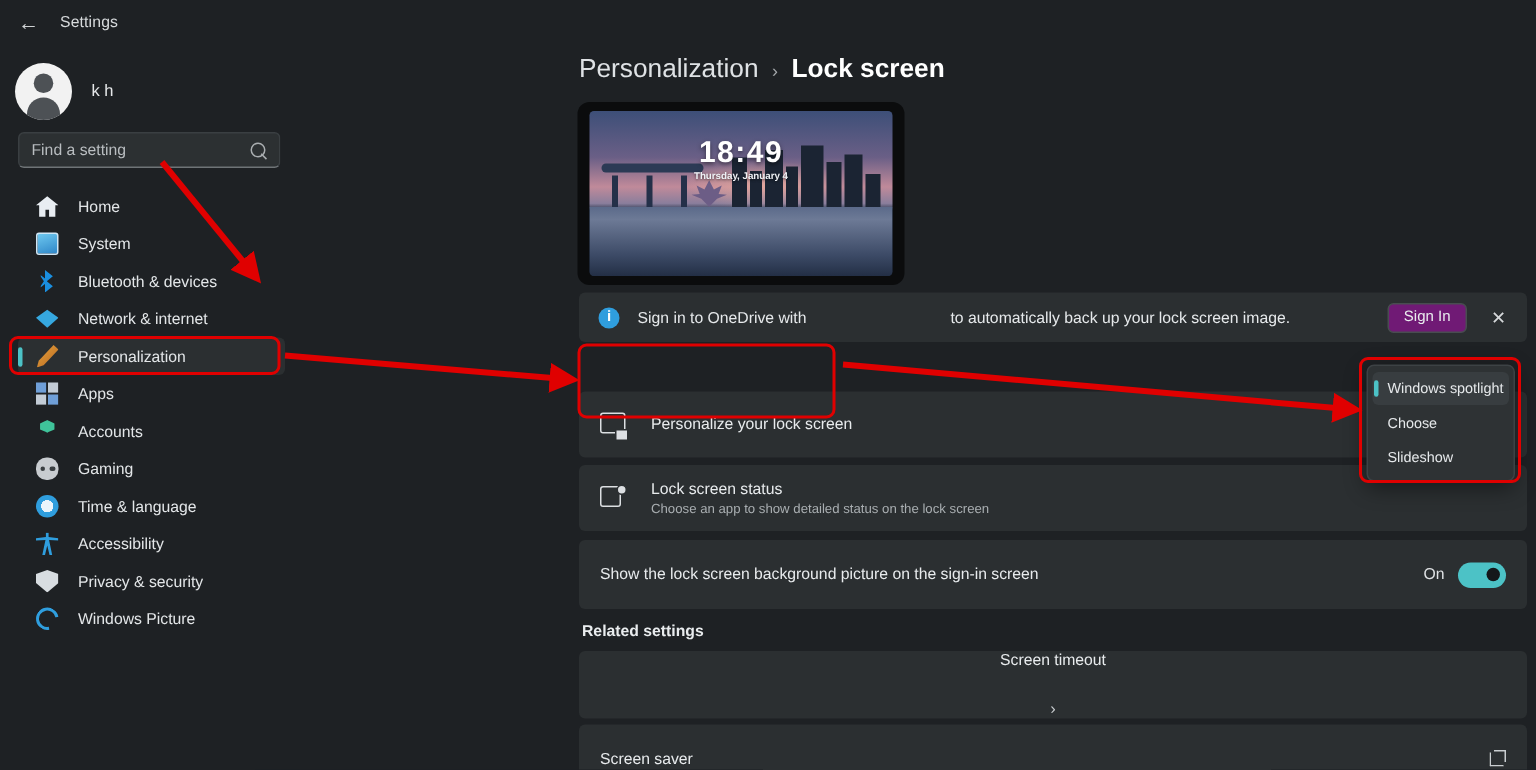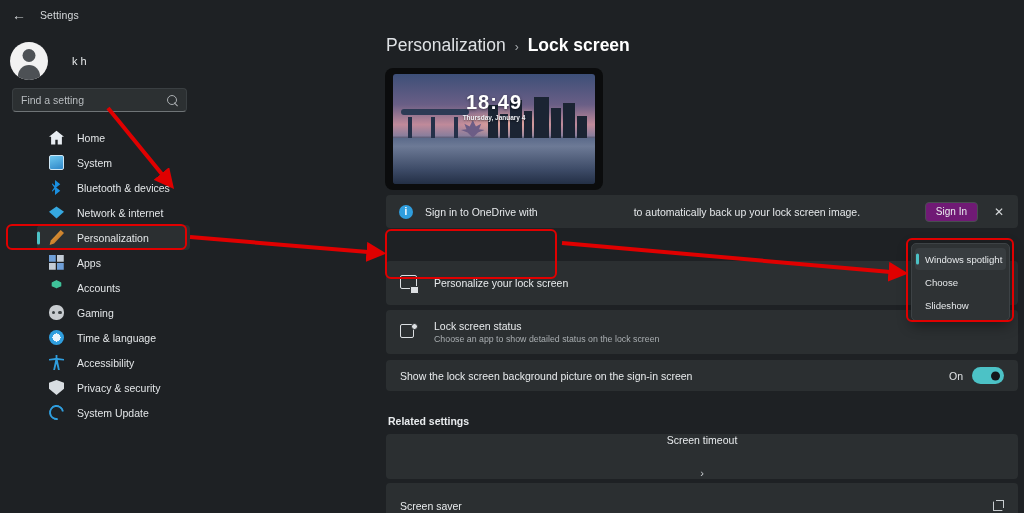--- a/index.html
+++ b/index.html
@@ -29,39 +29,39 @@
     background: #f2f2f2; position: relative; overflow: hidden; flex: none;
   }
   .avatar::before {
     content: ""; position: absolute; left: 50%; top: 7px; transform: translateX(-50%);
     width: 13px; height: 13px; border-radius: 50%; background: #4d5155;
   }
   .avatar::after {
     content: ""; position: absolute; left: 50%; top: 23px; transform: translateX(-50%);
     width: 22px; height: 16px; border-radius: 11px 11px 0 0; background: #4d5155;
   }
-  .account-name { margin-left: 24px; font-size: 11px; color: #e6e8ea; }
+  .account-name { margin-left: 13px; font-size: 11px; color: #e6e8ea; }
 
   .searchbox {
     position: absolute; left: 12px; top: 58px; width: 175px; height: 24px;
     background: #2c3032; border: 1px solid #3a3f42; border-bottom: 1px solid #6f7477;
     border-radius: 4px; display: flex; align-items: center; padding: 0 8px;
   }
   .searchbox .ph { font-size: 10.5px; color: #b9bdc0; flex: 1; }
   .searchbox .mag { width: 11px; height: 11px; position: relative; opacity: .82; }
   .searchbox .mag::before {
     content: ""; position: absolute; left: 0; top: 0; width: 8px; height: 8px;
     border: 1.3px solid #c6cacd; border-radius: 50%;
   }
   .searchbox .mag::after {
     content: ""; position: absolute; left: 7px; top: 7px; width: 4.5px; height: 1.3px;
     background: #c6cacd; transform: rotate(45deg); transform-origin: left center;
   }
 
-  .navlist { position: absolute; left: 0; top: 95px; width: 200px; padding-left: 25px; }
+  .navlist { position: absolute; left: 0; top: 95px; width: 200px; }
   .navitem {
     position: relative; display: flex; align-items: center;
     height: 25px; margin: 0 10px 0 12px; padding-left: 12px; border-radius: 4px;
   }
   .navitem.selected { background: #2b2f31; }
   .navitem.selected::before {
     content: ""; position: absolute; left: 0px; top: 50%; transform: translateY(-50%);
     width: 2.5px; height: 13px; border-radius: 2px; background: #4cc2c6;
   }
   .nav-ico { width: 15px; height: 15px; flex: none; position: relative; }
@@ -142,21 +142,21 @@
   .signin-btn {
     height: 20px; padding: 0 10px; border-radius: 4px; background: #701a75;
     border: 1px solid #484d50; color: #e9ecee; font-size: 10px;
     display: flex; align-items: center;
   }
   .close-x { width: 22px; margin-left: 10px; text-align: center; color: #d6d9db; font-size: 12px; }
 
   .setting-row { height: 44px; padding: 0 14px; }
   .r-personalize { top: 231px; }
   .r-status { top: 280px; }
-  .r-toggle  { top: 330px; height: 31px; }
+  .r-toggle  { top: 330px; height: 46px; }
 
   .set-ico { width: 17px; height: 17px; position: relative; flex: none; color: #e2e5e7; }
   .set-text { margin-left: 17px; display: flex; flex-direction: column; justify-content: center; }
   .set-title { font-size: 10.5px; color: #e8ebed; }
   .set-sub { font-size: 8.8px; color: #a9aeb1; margin-top: 2px; }
 
   
   .ico-monitor-lock { width: 17px; height: 14px; border: 1.3px solid #dcdfe2; border-radius: 2px; }
   .ico-monitor-lock::after {
     content: ""; position: absolute; right: -2px; bottom: -2px; width: 7px; height: 6px;
@@ -278,21 +278,21 @@
       <div class="navitem">
         <div class="nav-ico ic-acc"></div>
         <div class="nav-label">Accessibility</div>
       </div>
       <div class="navitem">
         <div class="nav-ico ic-priv"></div>
         <div class="nav-label">Privacy &amp; security</div>
       </div>
       <div class="navitem">
         <div class="nav-ico ic-upd"></div>
-        <div class="nav-label">System Update</div>
+        <div class="nav-label">Windows Picture</div>
       </div>
     </div>
   </div>
 
   <div class="main">
 
     <div class="breadcrumb">
       <span class="bc-parent">Personalization</span>
       <span class="bc-sep">›</span>
       <span class="bc-current">Lock screen</span>

